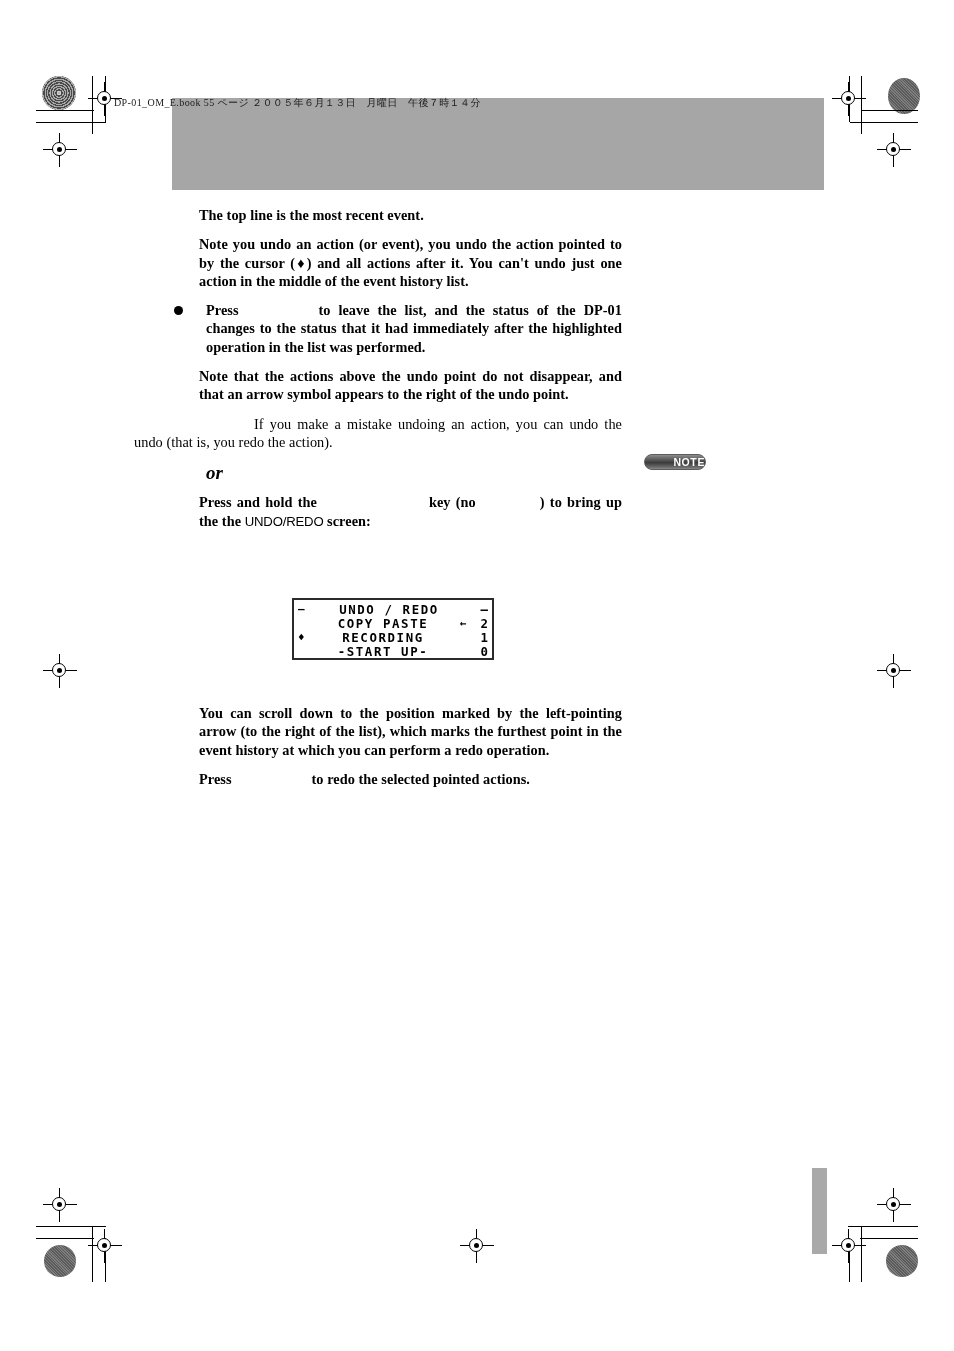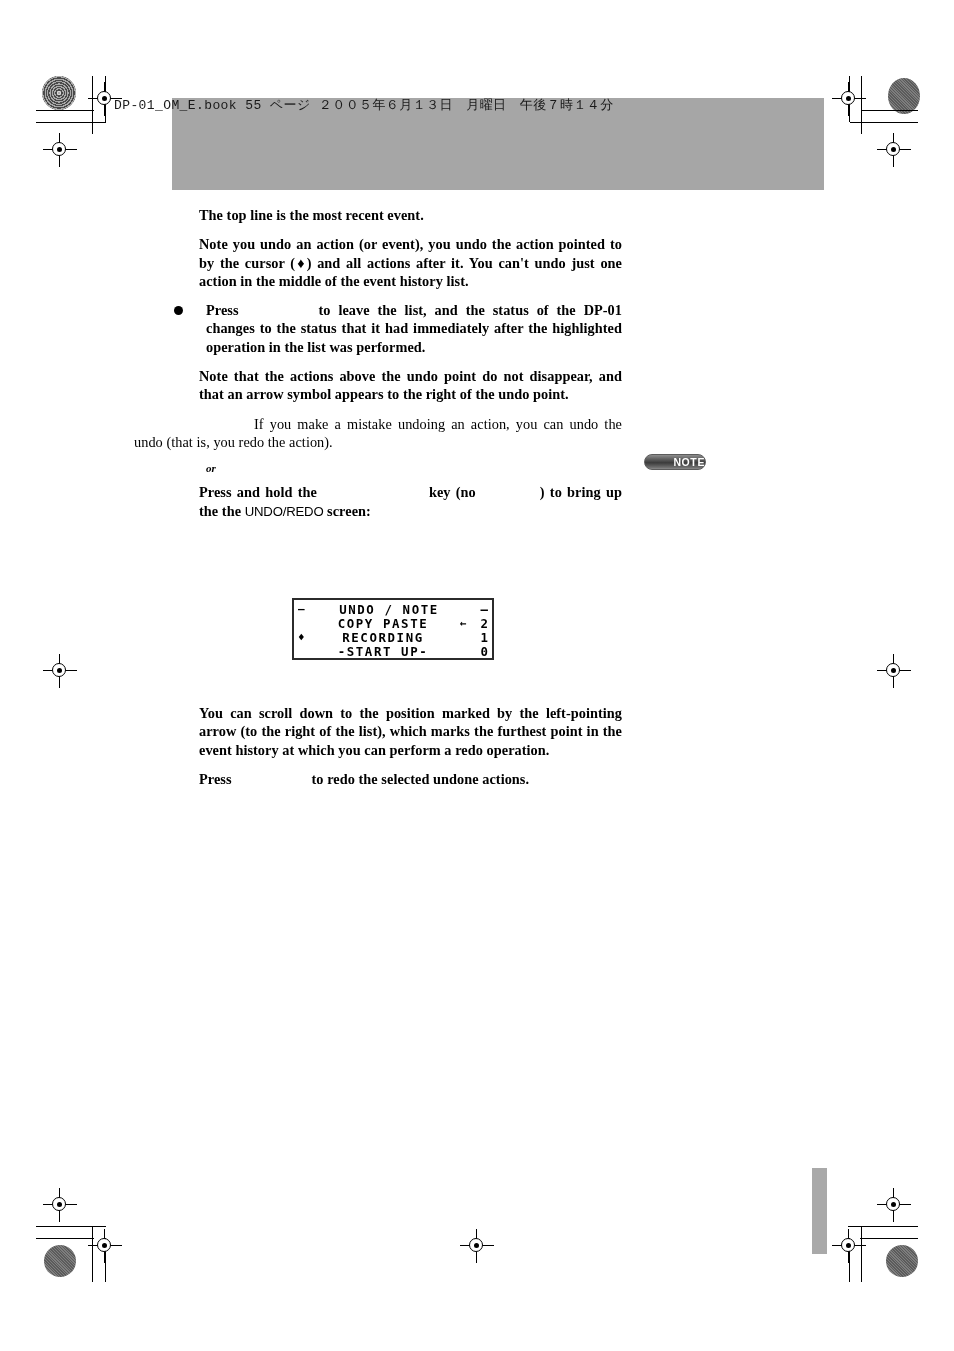--- a/index.html
+++ b/index.html
@@ -75,22 +75,22 @@
     left: 172px;
     top: 98px;
     width: 652px;
     height: 92px;
     background: #a6a6a6;
   }
   .header-text {
     position: absolute;
     left: 114px;
     top: 96px;
-    font-family: Liberation Mono, monospace;
-    font-size: 13px;
+    font-family: Liberation Serif, serif;
+    font-size: 10px;
     letter-spacing: 0.4px;
     white-space: nowrap;
     color: #1a1a1a;
   }
   .tab-bar {
     position: absolute;
     left: 812px;
     top: 1168px;
     width: 15px;
     height: 86px;
@@ -145,21 +145,21 @@
   }
   .note-lead { display: inline-block; width: 120px; }
   .note-wide {
     margin-left: -38px;
     width: 488px;
   }
 
   .or-line {
     font-style: italic;
     font-weight: bold;
-    font-size: 11px;
+    font-size: 19px;
     margin: 0 0 9px 34px;
   }
 
   .lcdfont {
     font-family: "Liberation Sans Narrow", "Liberation Sans", sans-serif;
     font-weight: normal;
     font-size: 13.2px;
     letter-spacing: -0.2px;
   }
 
@@ -349,21 +349,21 @@
 
   <div class="or-line">or</div>
 
   <p class="indent"><span>Press and hold the</span><span class="gap-xl"></span><span>key (no</span><span class="gap-sm"></span><span>) to bring up the the</span> <span class="lcdfont">UNDO/REDO</span> <span>screen:</span></p>
 
 </div>
 
 <div class="lcd">
   <div class="lcd-row">
     <span class="lcd-cursor">–</span>
-    <span class="lcd-main">UNDO / NOTE</span>
+    <span class="lcd-main">UNDO / REDO</span>
     <span class="lcd-right">–</span>
   </div>
   <div class="lcd-row">
     <span class="lcd-cursor"></span>
     <span class="lcd-main">COPY PASTE</span>
     <span class="lcd-cursor">←</span>
     <span class="lcd-right">2</span>
   </div>
   <div class="lcd-row">
     <span class="lcd-cursor">♦</span>
@@ -374,14 +374,14 @@
   <div class="lcd-row">
     <span class="lcd-cursor"></span>
     <span class="lcd-main">-START UP-</span>
     <span class="lcd-cursor"></span>
     <span class="lcd-right">0</span>
   </div>
 </div>
 
 <div class="content" style="top:704px;">
   <p class="indent">You can scroll down to the position marked by the left-pointing arrow (to the right of the list), which marks the furthest point in the event history at which you can perform a redo operation.</p>
-  <p class="indent"><span>Press</span><span class="gap-md"></span><span>to redo the selected undone actions.</span></p>
+  <p class="indent"><span>Press</span><span class="gap-md"></span><span>to redo the selected pointed actions.</span></p>
 </div>
 
 </body></html>

